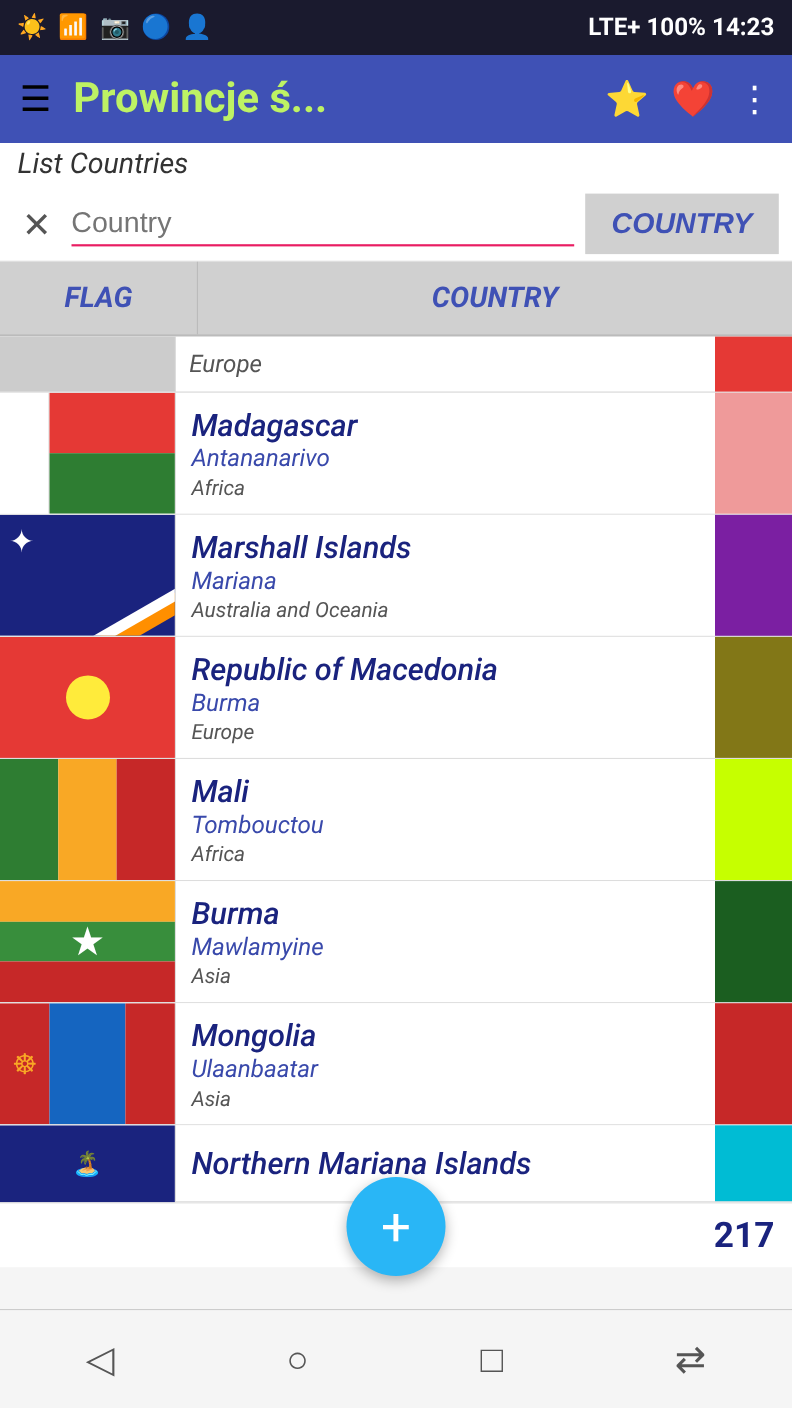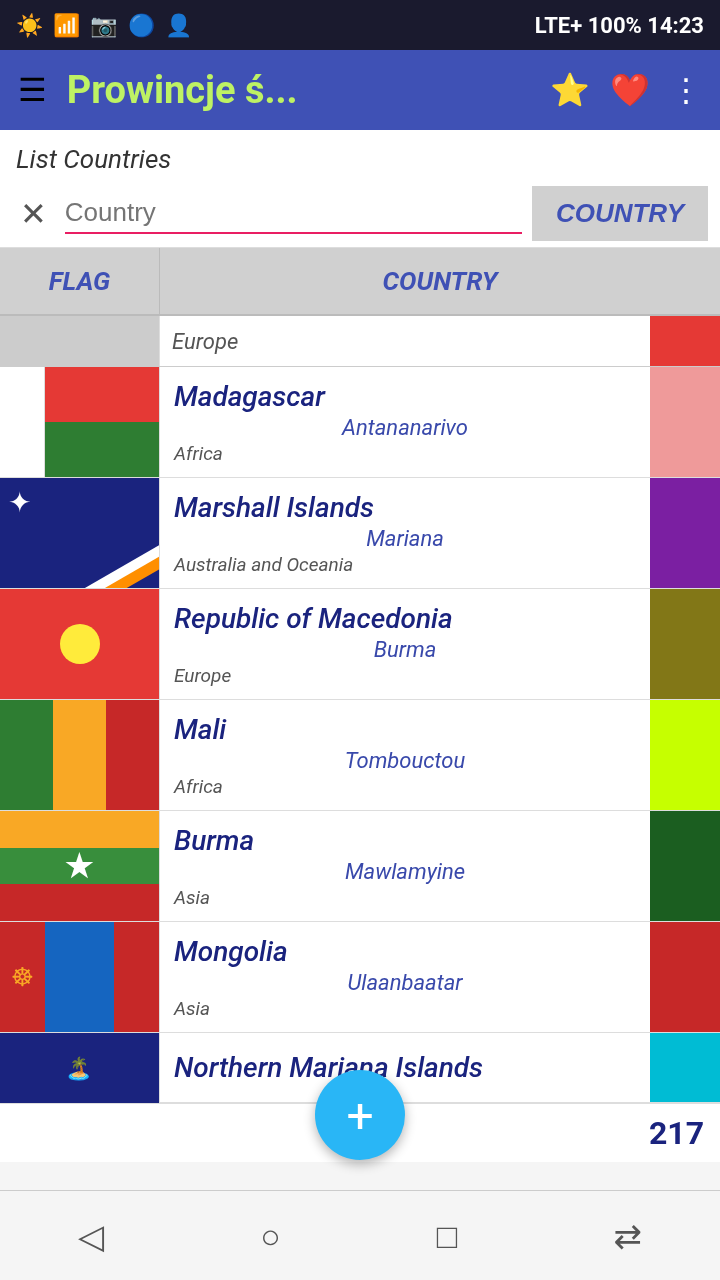--- a/index.html
+++ b/index.html
@@ -44,21 +44,21 @@
       font-weight: bold;
       white-space: nowrap;
       overflow: hidden;
       text-overflow: ellipsis;
     }
     .app-bar-icons { display: flex; gap: 20px; align-items: center; }
     .icon-btn { cursor: pointer; font-size: 32px; }
 
     
     .list-header {
-      padding: 14px 16px 6px;
+      padding: 4px 16px 6px;
       font-size: 26px;
       font-style: italic;
       color: #333;
       background: white;
     }
 
     
     .search-row {
       display: flex;
       align-items: center;
@@ -94,21 +94,21 @@
       font-style: italic;
     }
 
     
     .col-headers {
       display: flex;
       background: #d0d0d0;
       border-bottom: 2px solid #bbb;
     }
     .col-flag {
-      width: 160px;
+      width: 180px;
       text-align: center;
       padding: 18px 0;
       font-size: 26px;
       font-weight: bold;
       color: #3f51b5;
       font-style: italic;
       border-right: 1px solid #bbb;
     }
     .col-country {
       flex: 1;
@@ -178,21 +178,20 @@
       font-size: 28px;
       font-style: italic;
       color: #1a237e;
       font-weight: 500;
     }
     .country-capital {
       font-size: 22px;
       font-style: italic;
       color: #3949ab;
       margin-top: 2px;
-      text-align: center;
     }
     .country-continent {
       font-size: 19px;
       font-style: italic;
       color: #555;
       margin-top: 2px;
     }
     .color-indicator {
       width: 70px;
       flex-shrink: 0;

